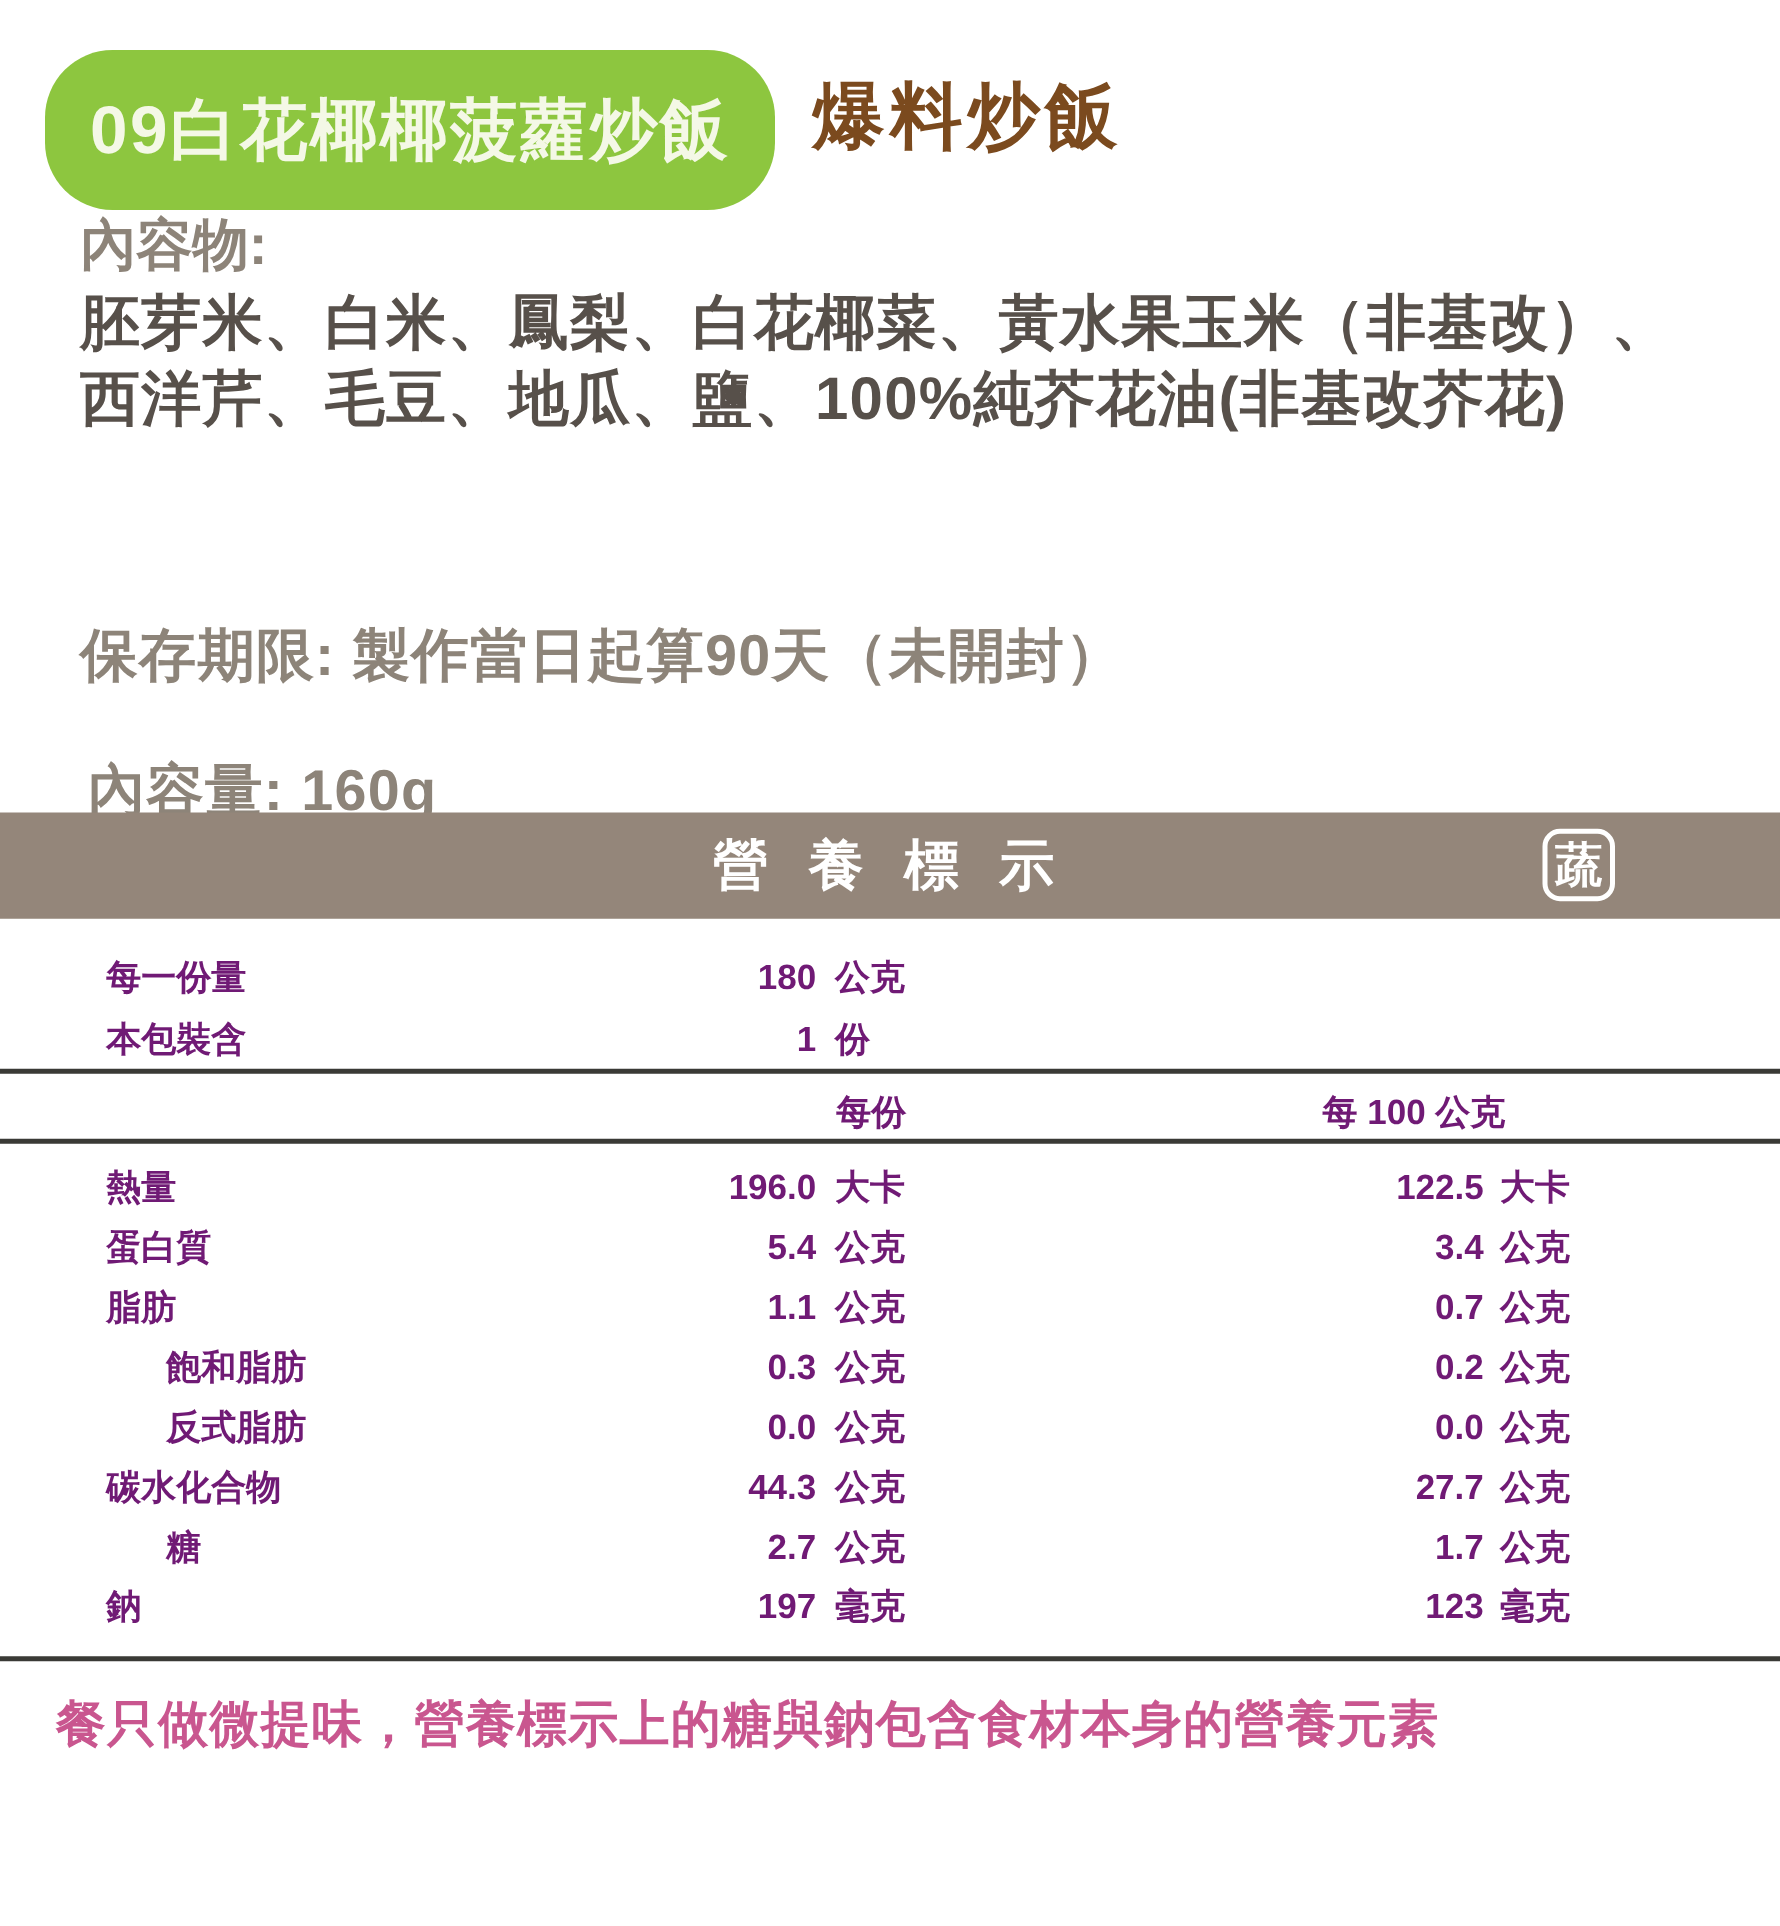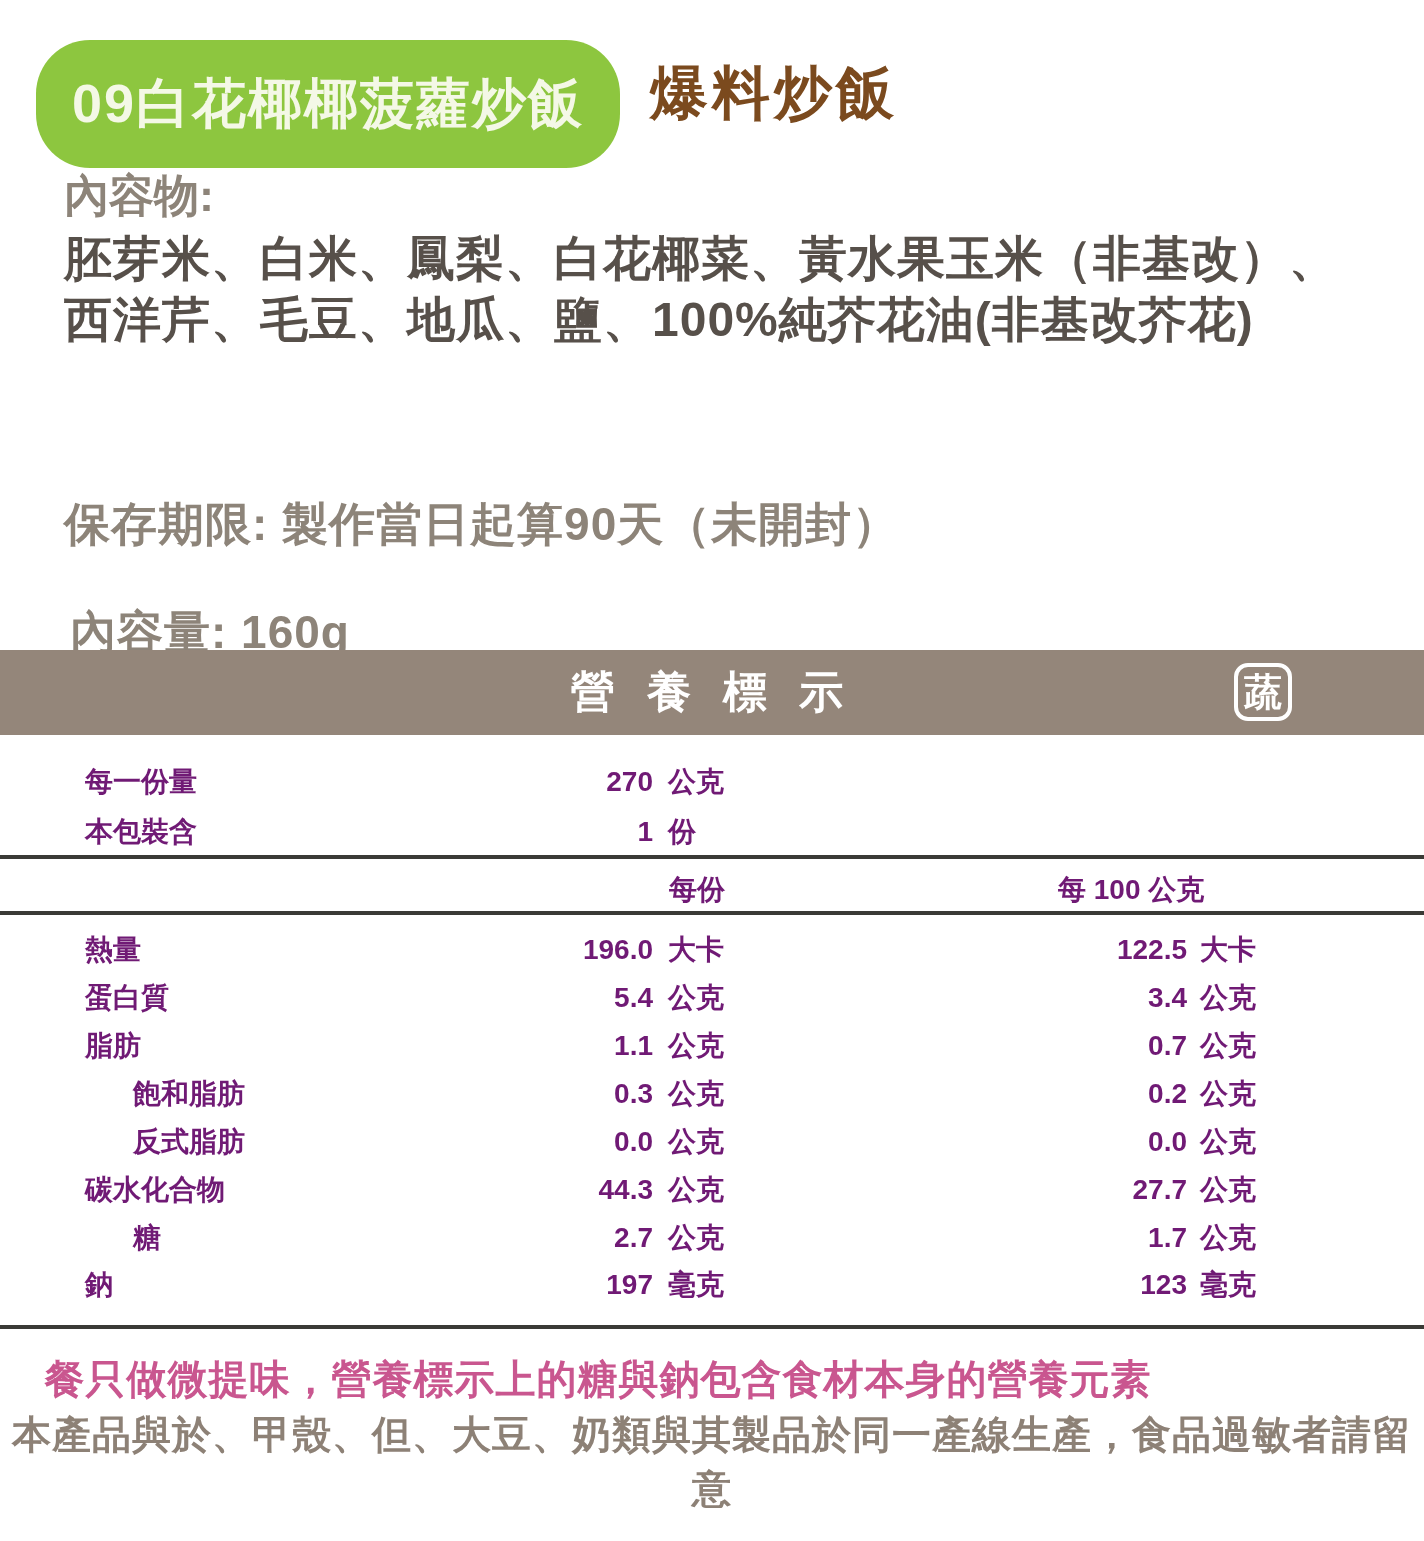--- a/index.html
+++ b/index.html
@@ -79,21 +79,21 @@
 
   <div class="nut-bar">
     <div class="nut-title">營 養 標 示</div>
     <div class="veg-badge">
       <span>蔬</span>
     </div>
   </div>
 
   <div class="trow" style="top:758px">
     <span class="tlabel">每一份量</span>
-    <span class="v1num">270</span>
+    <span class="v1num">180</span>
     <span class="v1unit">公克</span>
   </div>
   <div class="trow" style="top:808px">
     <span class="tlabel">本包裝含</span>
     <span class="v1num">1</span>
     <span class="v1unit">份</span>
   </div>
 
   <div class="hline" style="top:855px"></div>
 
@@ -157,15 +157,14 @@
     <span class="tlabel">鈉</span>
     <span class="v1num">197</span>
     <span class="v1unit">毫克</span>
     <span class="v2num">123</span>
     <span class="v2unit">毫克</span>
   </div>
 
   <div class="hline" style="top:1325px"></div>
 
   <div class="note-pink">餐只做微提味，營養標示上的糖與鈉包含食材本身的營養元素</div>
-  <div class="note-gray1">本產品與於、甲殼、但、大豆、奶類與其製品於同一產線生產，食品過敏者請留意</div>
 
 </div>
 
 </body></html>

